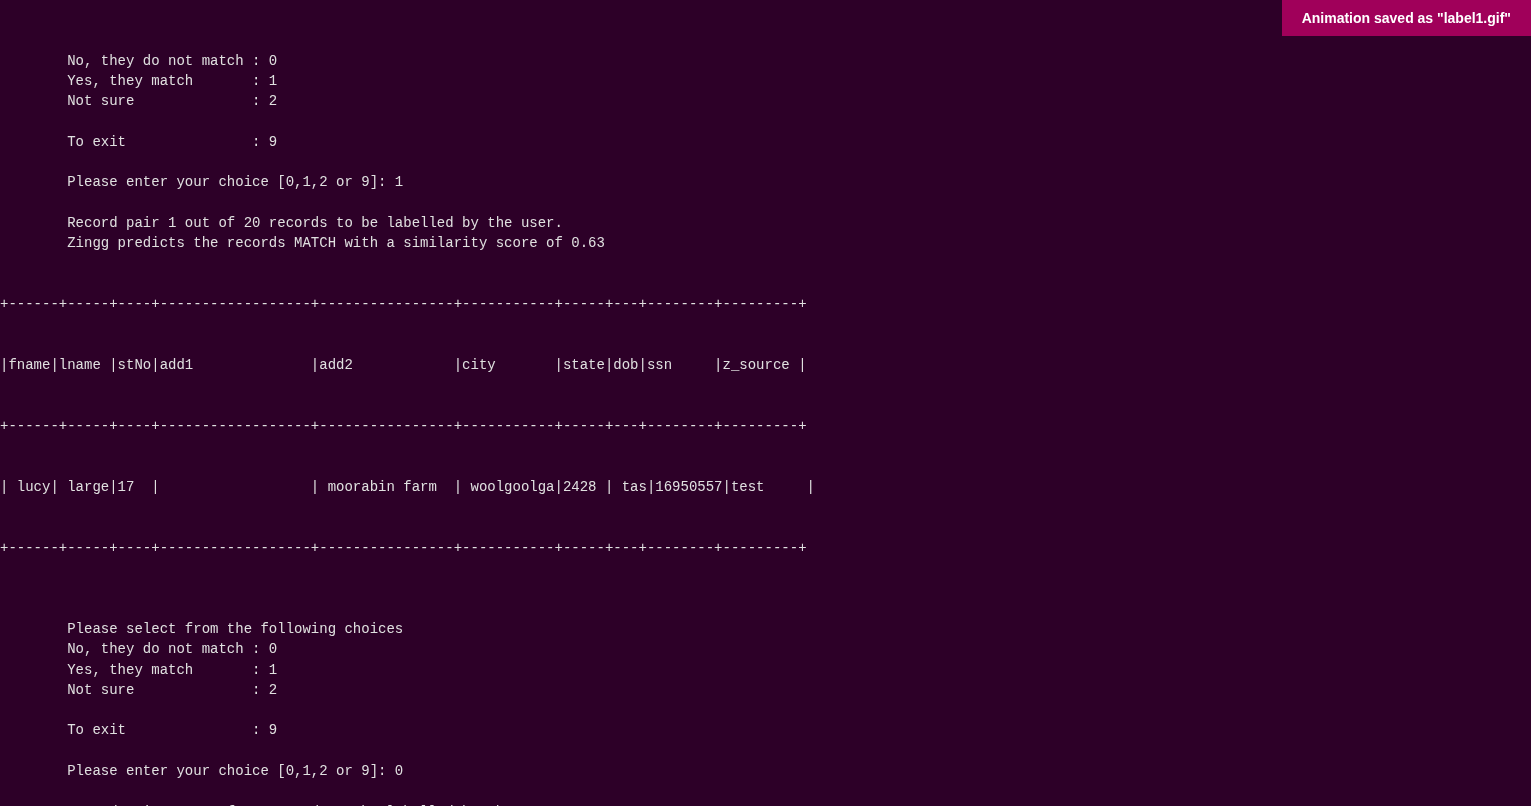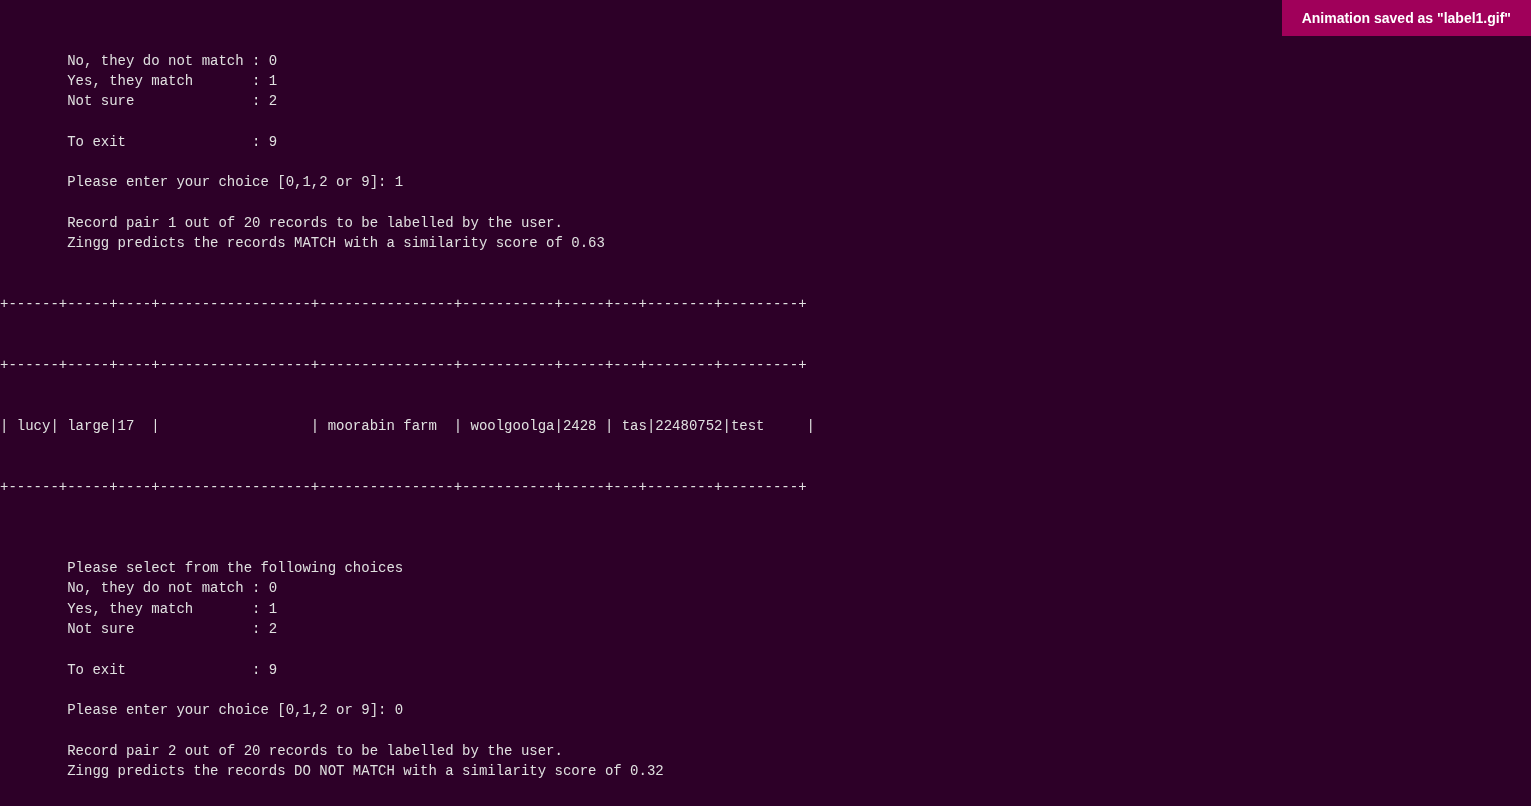--- a/index.html
+++ b/index.html
@@ -58,22 +58,23 @@
         Not sure              : 2
 
         To exit               : 9
 
         Please enter your choice [0,1,2 or 9]: 1
 
         Record pair 1 out of 20 records to be labelled by the user.
         Zingg predicts the records MATCH with a similarity score of 0.63
 </div>
   <div class="table-line">+------+-----+----+------------------+----------------+-----------+-----+---+--------+---------+</div>
+  <div class="table-line">|fname|lname |stNo|add1              |add2            |city       |state|dob|ssn     |z_source |</div>
   <div class="table-line">+------+-----+----+------------------+----------------+-----------+-----+---+--------+---------+</div>
-  <div class="table-line">| lucy| large|17  |                  | moorabin farm  | woolgoolga|2428 | tas|22480752|test     |</div>
+  <div class="table-line">| lucy| large|17  |                  | moorabin farm  | woolgoolga|2428 | tas|16950557|test     |</div>
   <div class="table-line">+------+-----+----+------------------+----------------+-----------+-----+---+--------+---------+</div>
   <div>
         Please select from the following choices
         No, they do not match : 0
         Yes, they match       : 1
         Not sure              : 2
 
         To exit               : 9
 
         Please enter your choice [0,1,2 or 9]: 0

